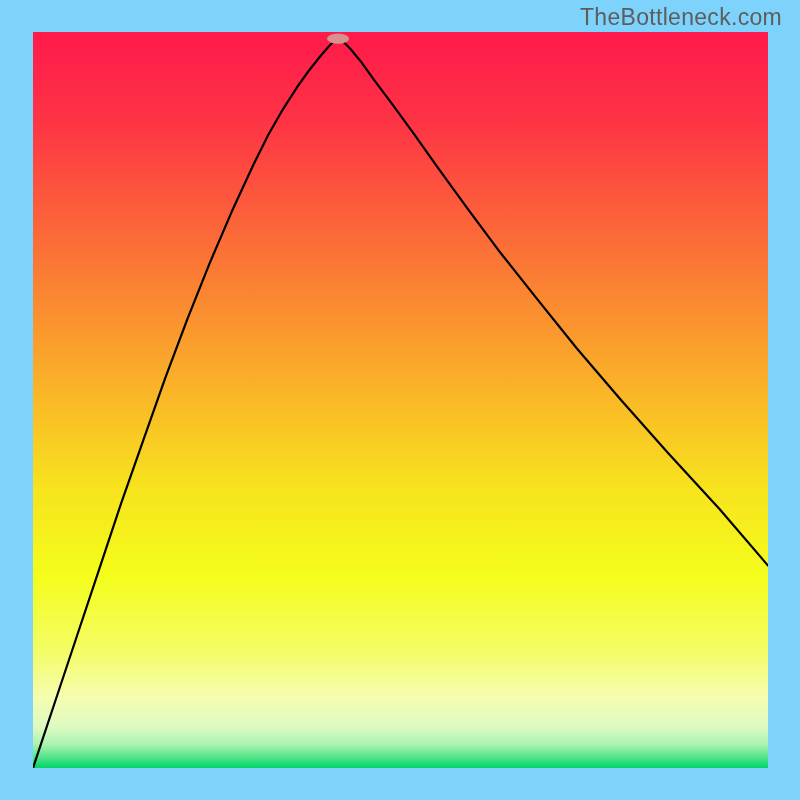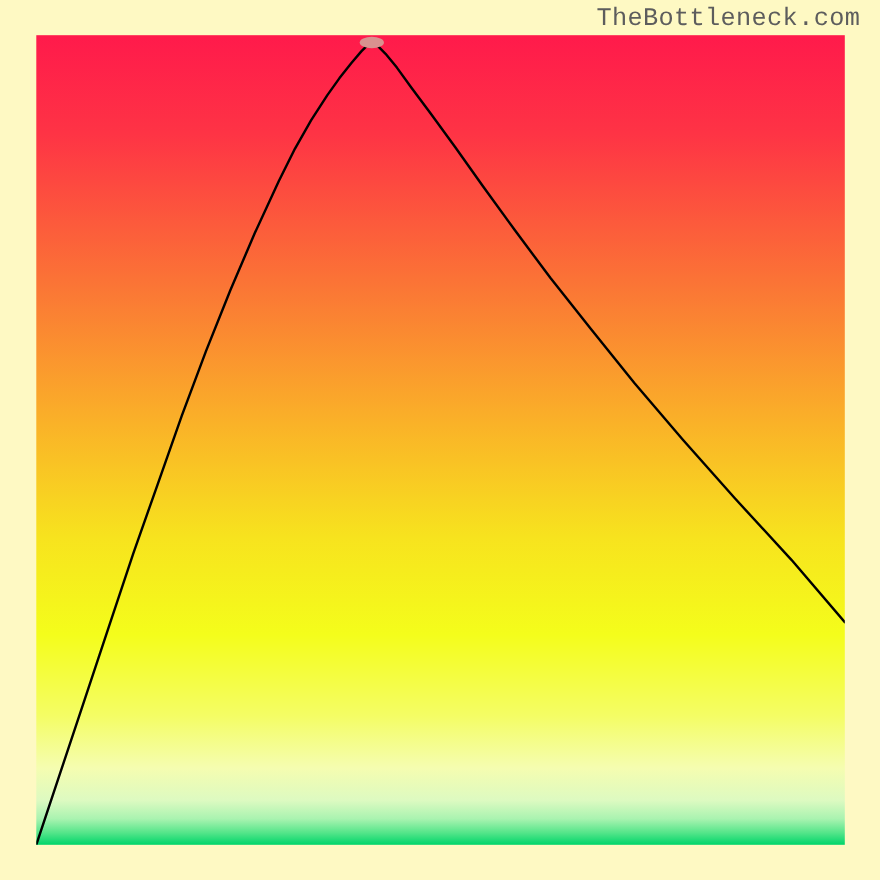--- a/index.html
+++ b/index.html
@@ -7,22 +7,21 @@
     padding: 0;
     width: 800px;
     height: 800px;
     overflow: hidden;
     background: #000;
     font-family: Arial, Helvetica, sans-serif;
   }
   .frame {
     position: absolute;
     inset: 0;
-    background: #fef9c3;
-    font-family: Liberation Mono, monospace;
+    background: #7dd3fc;
   }
   .watermark {
     position: absolute;
     top: 4px;
     right: 18px;
     color: #5d5d5d;
     font-size: 23px;
     font-weight: 500;
     letter-spacing: 0.3px;
   }

